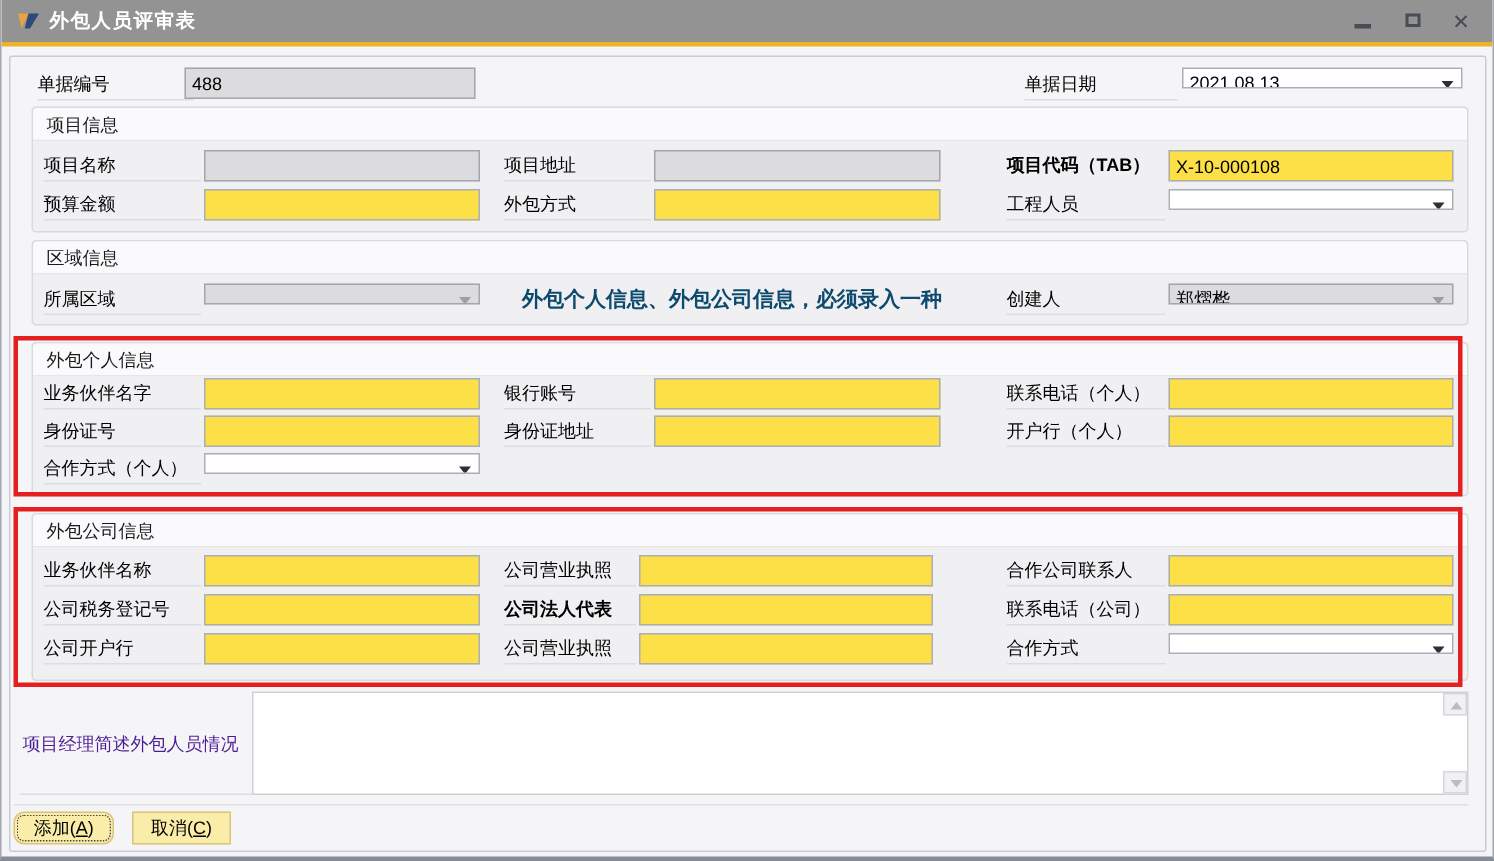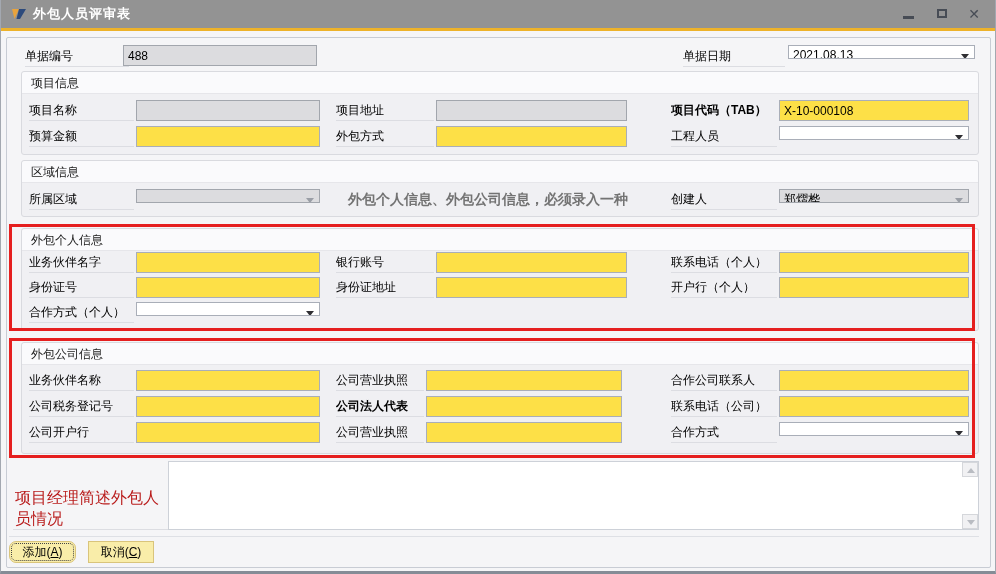--- a/index.html
+++ b/index.html
@@ -32,24 +32,24 @@
   .dd.ro { background:#dcdcdf; border-color:#a2a6ad; }
   .dd .arrow { position:absolute; right:5px; top:8px; width:0; height:0;
                border-left:4px solid transparent; border-right:4px solid transparent; border-top:5px solid #2f2f33; }
   .dd.ro .arrow { border-top-color:#9a9ea6; }
 
   .group { position:absolute; background:#f0f0f3; border:1px solid #d9dadf; border-radius:3px; }
   .group .ghead { height:22px; background:#fafafc; border-bottom:1px solid #e6e6ea;
                   border-radius:3px 3px 0 0; line-height:22px; padding-left:9px; font-size:12px; color:#1a1a1a; }
 
   .annot { position:absolute; border:3px solid #e51f1f; z-index:6; pointer-events:none; }
-  .notice { position:absolute; font-size:14px; font-weight:bold; color:#737373; white-space:nowrap; }
+  .notice { position:absolute; font-size:14px; font-weight:bold; color:#0c4a6e; white-space:nowrap; }
 
   .summary-label { position:absolute; left:12px; top:461px; width:155px; height:69px;
-                   border-bottom:1px solid #dcdde2; font-size:16px; color:#b91c1c; }
+                   border-bottom:1px solid #dcdde2; font-size:12px; color:#4c1d95; }
   .summary-label span { position:absolute; left:2px; top:27px; }
   .summary-box { position:absolute; left:167px; top:461px; width:811px; height:69px;
                  background:#fff; border:1px solid #cdd1d8; resize:none; font-family:inherit; font-size:12px; padding:2px 18px 2px 4px; }
   .sb { position:absolute; left:961px; width:16px; height:15px; background:#f1f1f3; border:1px solid #d5d7db; z-index:3; }
   .sb .tri-up { position:absolute; left:4px; top:5px; width:0; height:0;
                 border-left:4px solid transparent; border-right:4px solid transparent; border-bottom:5px solid #b9bcc2; }
   .sb .tri-dn { position:absolute; left:4px; top:5px; width:0; height:0;
                 border-left:4px solid transparent; border-right:4px solid transparent; border-top:5px solid #b9bcc2; }
 
   .btn-divider { position:absolute; left:8px; top:536px; width:970px; height:1px; background:#dee0e5; }

